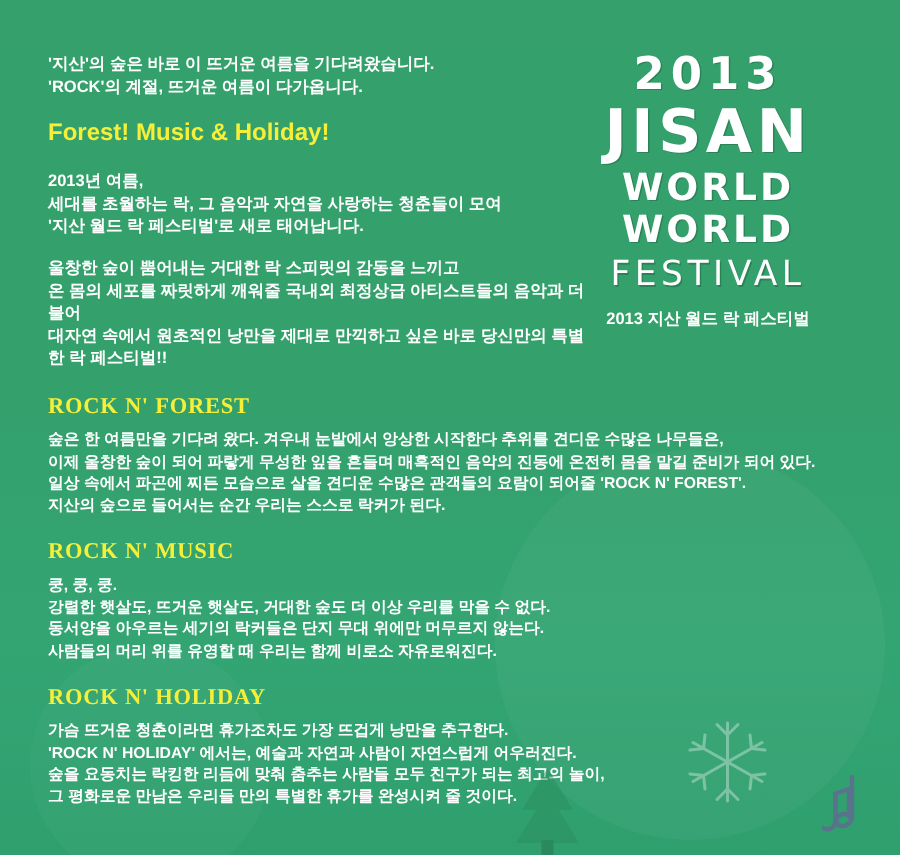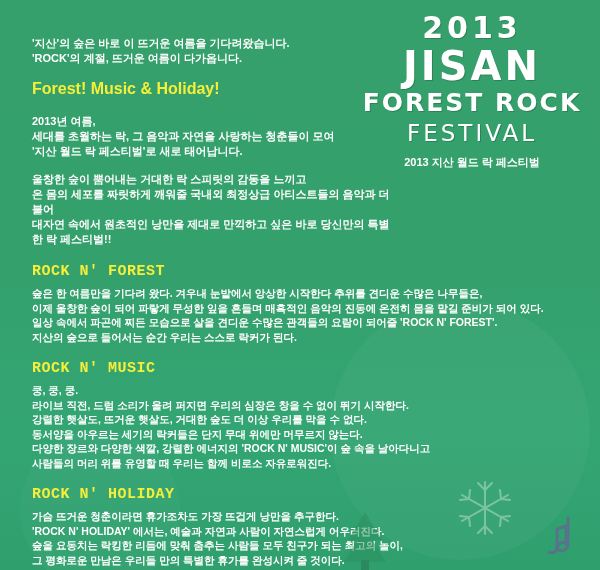--- a/index.html
+++ b/index.html
@@ -34,21 +34,21 @@
   .header {
     position: absolute;
     left: 0;
     top: 0;
     width: 600px;
     height: 170px;
   }
   .logo {
     position: absolute;
     right: 14px;
-    top: 12px;
+    top: 34px;
     width: 228px;
     text-align: center;
     color: #ffffff;
   }
   .logo-year {
     font-family: "DejaVu Sans", sans-serif;
     font-weight: bold;
     font-size: 30px;
     letter-spacing: 4px;
     line-height: 32px;
@@ -121,21 +121,21 @@
 
   
   .sections {
     position: absolute;
     left: 32px;
     top: 262px;
     width: 545px;
   }
   .section { margin-bottom: 15px; }
   .sec-title {
-    font-family: Liberation Mono, monospace;
+    font-family: Liberation Serif, serif;
     font-size: 15px;
     font-weight: bold;
     color: #f5ef3a;
     letter-spacing: 0.5px;
     line-height: 19px;
     margin-bottom: 5px;
   }
   .sec-line {
     font-size: 10.5px;
     line-height: 14.5px;
@@ -174,21 +174,21 @@
 
 <div class="page">
 
   <div class="blob b1"></div>
   <div class="blob b2"></div>
 
   <div class="header">
     <div class="logo">
       <div class="logo-year">2013</div>
       <div class="logo-l1">JISAN</div>
-      <div class="logo-l2">FOREST ROCK</div>
+      <div class="logo-l2">WORLD WORLD</div>
       <div class="logo-l3">FESTIVAL</div>
       <div class="logo-kr">2013 지산 월드 락 페스티벌</div>
     </div>
 
     <div class="intro">
       <div class="ln">'지산'의 숲은 바로 이 뜨거운 여름을 기다려왔습니다.</div>
       <div class="ln">'ROCK'의 계절, 뜨거운 여름이 다가옵니다.</div>
       <div class="gap-md"></div>
       <div class="tagline">Forest! Music &amp; Holiday!</div>
       <div class="gap-md"></div>
@@ -209,24 +209,22 @@
       <div class="sec-title">ROCK N' FOREST</div>
       <div class="sec-line">숲은 한 여름만을 기다려 왔다. 겨우내 눈밭에서 앙상한 시작한다 추위를 견디운 수많은 나무들은,</div>
       <div class="sec-line">이제 울창한 숲이 되어 파랗게 무성한 잎을 흔들며 매혹적인 음악의 진동에 온전히 몸을 맡길 준비가 되어 있다.</div>
       <div class="sec-line">일상 속에서 파곤에 찌든 모습으로 살을 견디운 수많은 관객들의 요람이 되어줄 'ROCK N' FOREST'.</div>
       <div class="sec-line">지산의 숲으로 들어서는 순간 우리는 스스로 락커가 된다.</div>
     </div>
 
     <div class="section">
       <div class="sec-title">ROCK N' MUSIC</div>
       <div class="sec-line">쿵, 쿵, 쿵.</div>
-      <div class="sec-line">라이브 직전, 드럼 소리가 울려 퍼지면 우리의 심장은 창을 수 없이 뛰기 시작한다.</div>
       <div class="sec-line">강렬한 햇살도, 뜨거운 햇살도, 거대한 숲도 더 이상 우리를 막을 수 없다.</div>
       <div class="sec-line">동서양을 아우르는 세기의 락커들은 단지 무대 위에만 머무르지 않는다.</div>
-      <div class="sec-line">다양한 장르와 다양한 색깔, 강렬한 에너지의 'ROCK N' MUSIC'이 숲 속을 날아다니고</div>
       <div class="sec-line">사람들의 머리 위를 유영할 때 우리는 함께 비로소 자유로워진다.</div>
     </div>
 
     <div class="section">
       <div class="sec-title">ROCK N' HOLIDAY</div>
       <div class="sec-line">가슴 뜨거운 청춘이라면 휴가조차도 가장 뜨겁게 낭만을 추구한다.</div>
       <div class="sec-line">'ROCK N' HOLIDAY' 에서는, 예술과 자연과 사람이 자연스럽게 어우러진다.</div>
       <div class="sec-line">숲을 요동치는 락킹한 리듬에 맞춰 춤추는 사람들 모두 친구가 되는 최고의 놀이,</div>
       <div class="sec-line">그 평화로운 만남은 우리들 만의 특별한 휴가를 완성시켜 줄 것이다.</div>
     </div>

